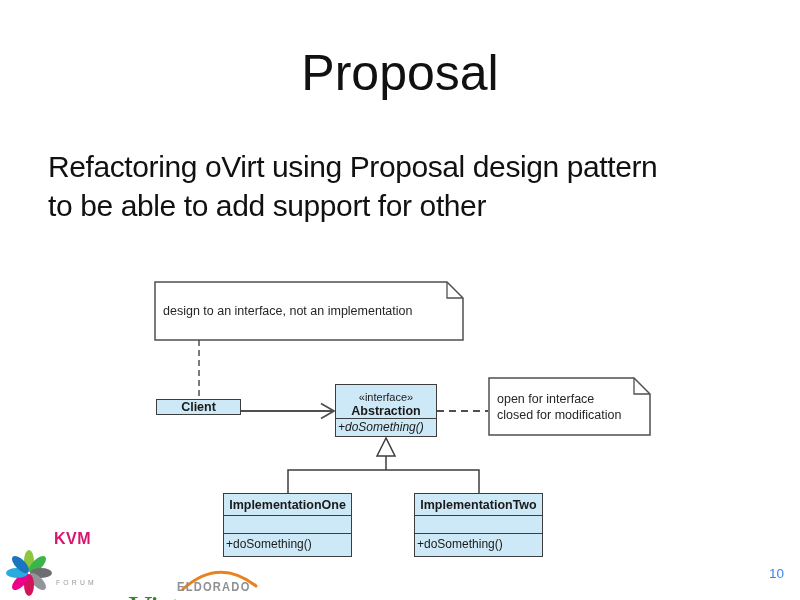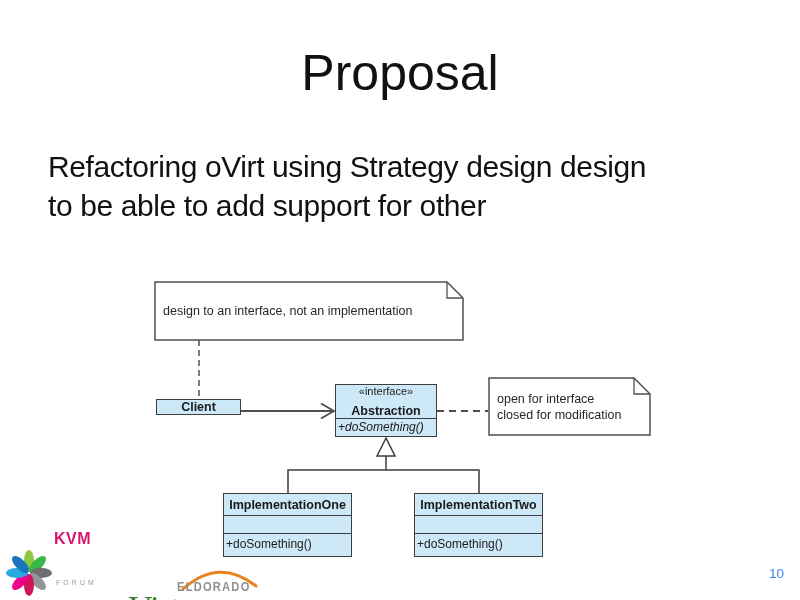--- a/index.html
+++ b/index.html
@@ -13,21 +13,21 @@
   .diagram{position:absolute;left:0;top:0;width:800px;height:600px;}
   .dsvg{position:absolute;left:0;top:0;}
   .notetext{position:absolute;display:flex;align-items:center;
             font-size:12.5px;color:#262626;line-height:16px;}
   .umlbox{position:absolute;background:#cde8f6;border:1.5px solid #3d3d3d;box-sizing:border-box;
           color:#1a1a1a;}
   .cname{font-weight:bold;font-size:12.5px;text-align:center;}
   .client-box{left:156px;top:399px;width:85px;height:16px;display:flex;align-items:center;justify-content:center;}
   .abstraction-box{left:335px;top:384px;width:102px;height:53px;}
   .abs-hdr{height:33px;border-bottom:1.3px solid #3d3d3d;display:flex;flex-direction:column;
-           align-items:center;justify-content:space-between;}
+           align-items:center;justify-content:flex-end;}
   .stereo{font-size:11px;line-height:13px;}
   .abs-meth{height:16px;font-size:12px;font-style:italic;padding-left:2px;line-height:16px;}
   .impl-box{top:493px;width:129px;height:64px;}
   .impl-one{left:223px;} .impl-two{left:414px;}
   .impl-hdr{height:21px;display:flex;align-items:center;justify-content:center;border-bottom:1.2px solid #3d3d3d;}
   .impl-mid{height:17px;border-bottom:1.2px solid #3d3d3d;}
   .impl-meth{height:20px;font-size:12px;padding-left:2px;line-height:20px;}
   .note1-text{left:163px;top:283px;width:296px;height:56px;}
   .note2-text{left:497px;top:379px;width:150px;height:56px;flex-direction:column;align-items:flex-start;justify-content:center;}
   
@@ -44,21 +44,21 @@
            font-size:13.5px;color:#3b82f6;}
 </style>
 </head>
 <body>
 
 <div class="slide">
 
   <div class="title">Proposal</div>
 
   <div class="bodytext">
-    <div>Refactoring oVirt using Strategy design design</div>
+    <div>Refactoring oVirt using Proposal design pattern</div>
     <div>to be able to add support for other</div>
   </div>
 
   <div class="diagram">
     <svg class="dsvg" width="800" height="600" viewBox="0 0 800 600">
 
       <polygon points="155,282 447,282 463,298 463,340 155,340" fill="#ffffff" stroke="#4f4f4f" stroke-width="1.5"></polygon>
       <polyline points="447,282 447,298 463,298" fill="none" stroke="#4f4f4f" stroke-width="1.3"></polyline>
 
       <line x1="199" y1="340" x2="199" y2="399" stroke="#4f4f4f" stroke-width="1.5" stroke-dasharray="6,4"></line>

